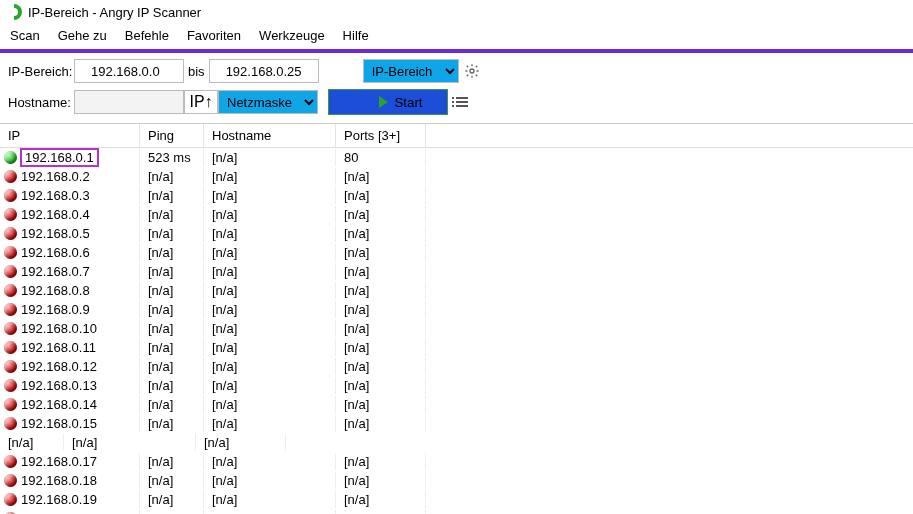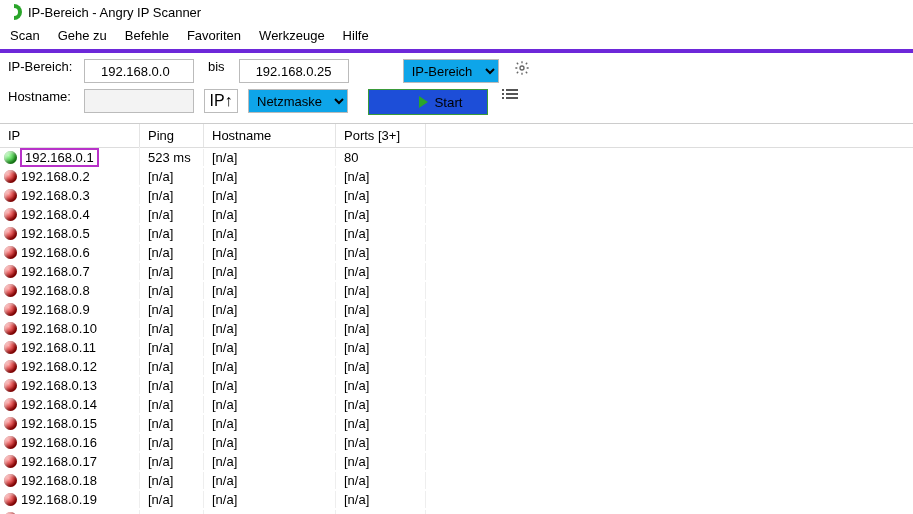--- a/index.html
+++ b/index.html
@@ -25,21 +25,22 @@
     gap: 18px;
     padding: 4px 10px 6px 10px;
     border-bottom: 4px solid #6d28d9;
   }
   .menubar span { cursor: default; }
   .toolbar {
     padding: 6px 8px 2px 8px;
   }
   .row {
     display: flex;
-    gap: 10px;
+    align-items: center;
+    gap: 0;
     margin-bottom: 6px;
   }
   .lbl { width: 66px; }
   input[type=text] {
     border: 1px solid #bbb;
     padding: 3px 16px;
     font: inherit;
     height: 24px;
   }
   .ip-start { width: 110px; }
@@ -331,24 +332,20 @@
       <div class="tr">
         <div class="td col-ip">
           <span class="dot red"></span>
           <span>192.168.0.15</span>
         </div>
         <div class="td col-ping">[n/a]</div>
         <div class="td col-host">[n/a]</div>
         <div class="td col-ports">[n/a]</div>
       </div>
       <div class="tr">
-        <div class="td col-ip">
-          <span class="dot red"></span>
-          <span>192.168.0.16</span>
-        </div>
         <div class="td col-ping">[n/a]</div>
         <div class="td col-host">[n/a]</div>
         <div class="td col-ports">[n/a]</div>
       </div>
       <div class="tr">
         <div class="td col-ip">
           <span class="dot red"></span>
           <span>192.168.0.17</span>
         </div>
         <div class="td col-ping">[n/a]</div>

